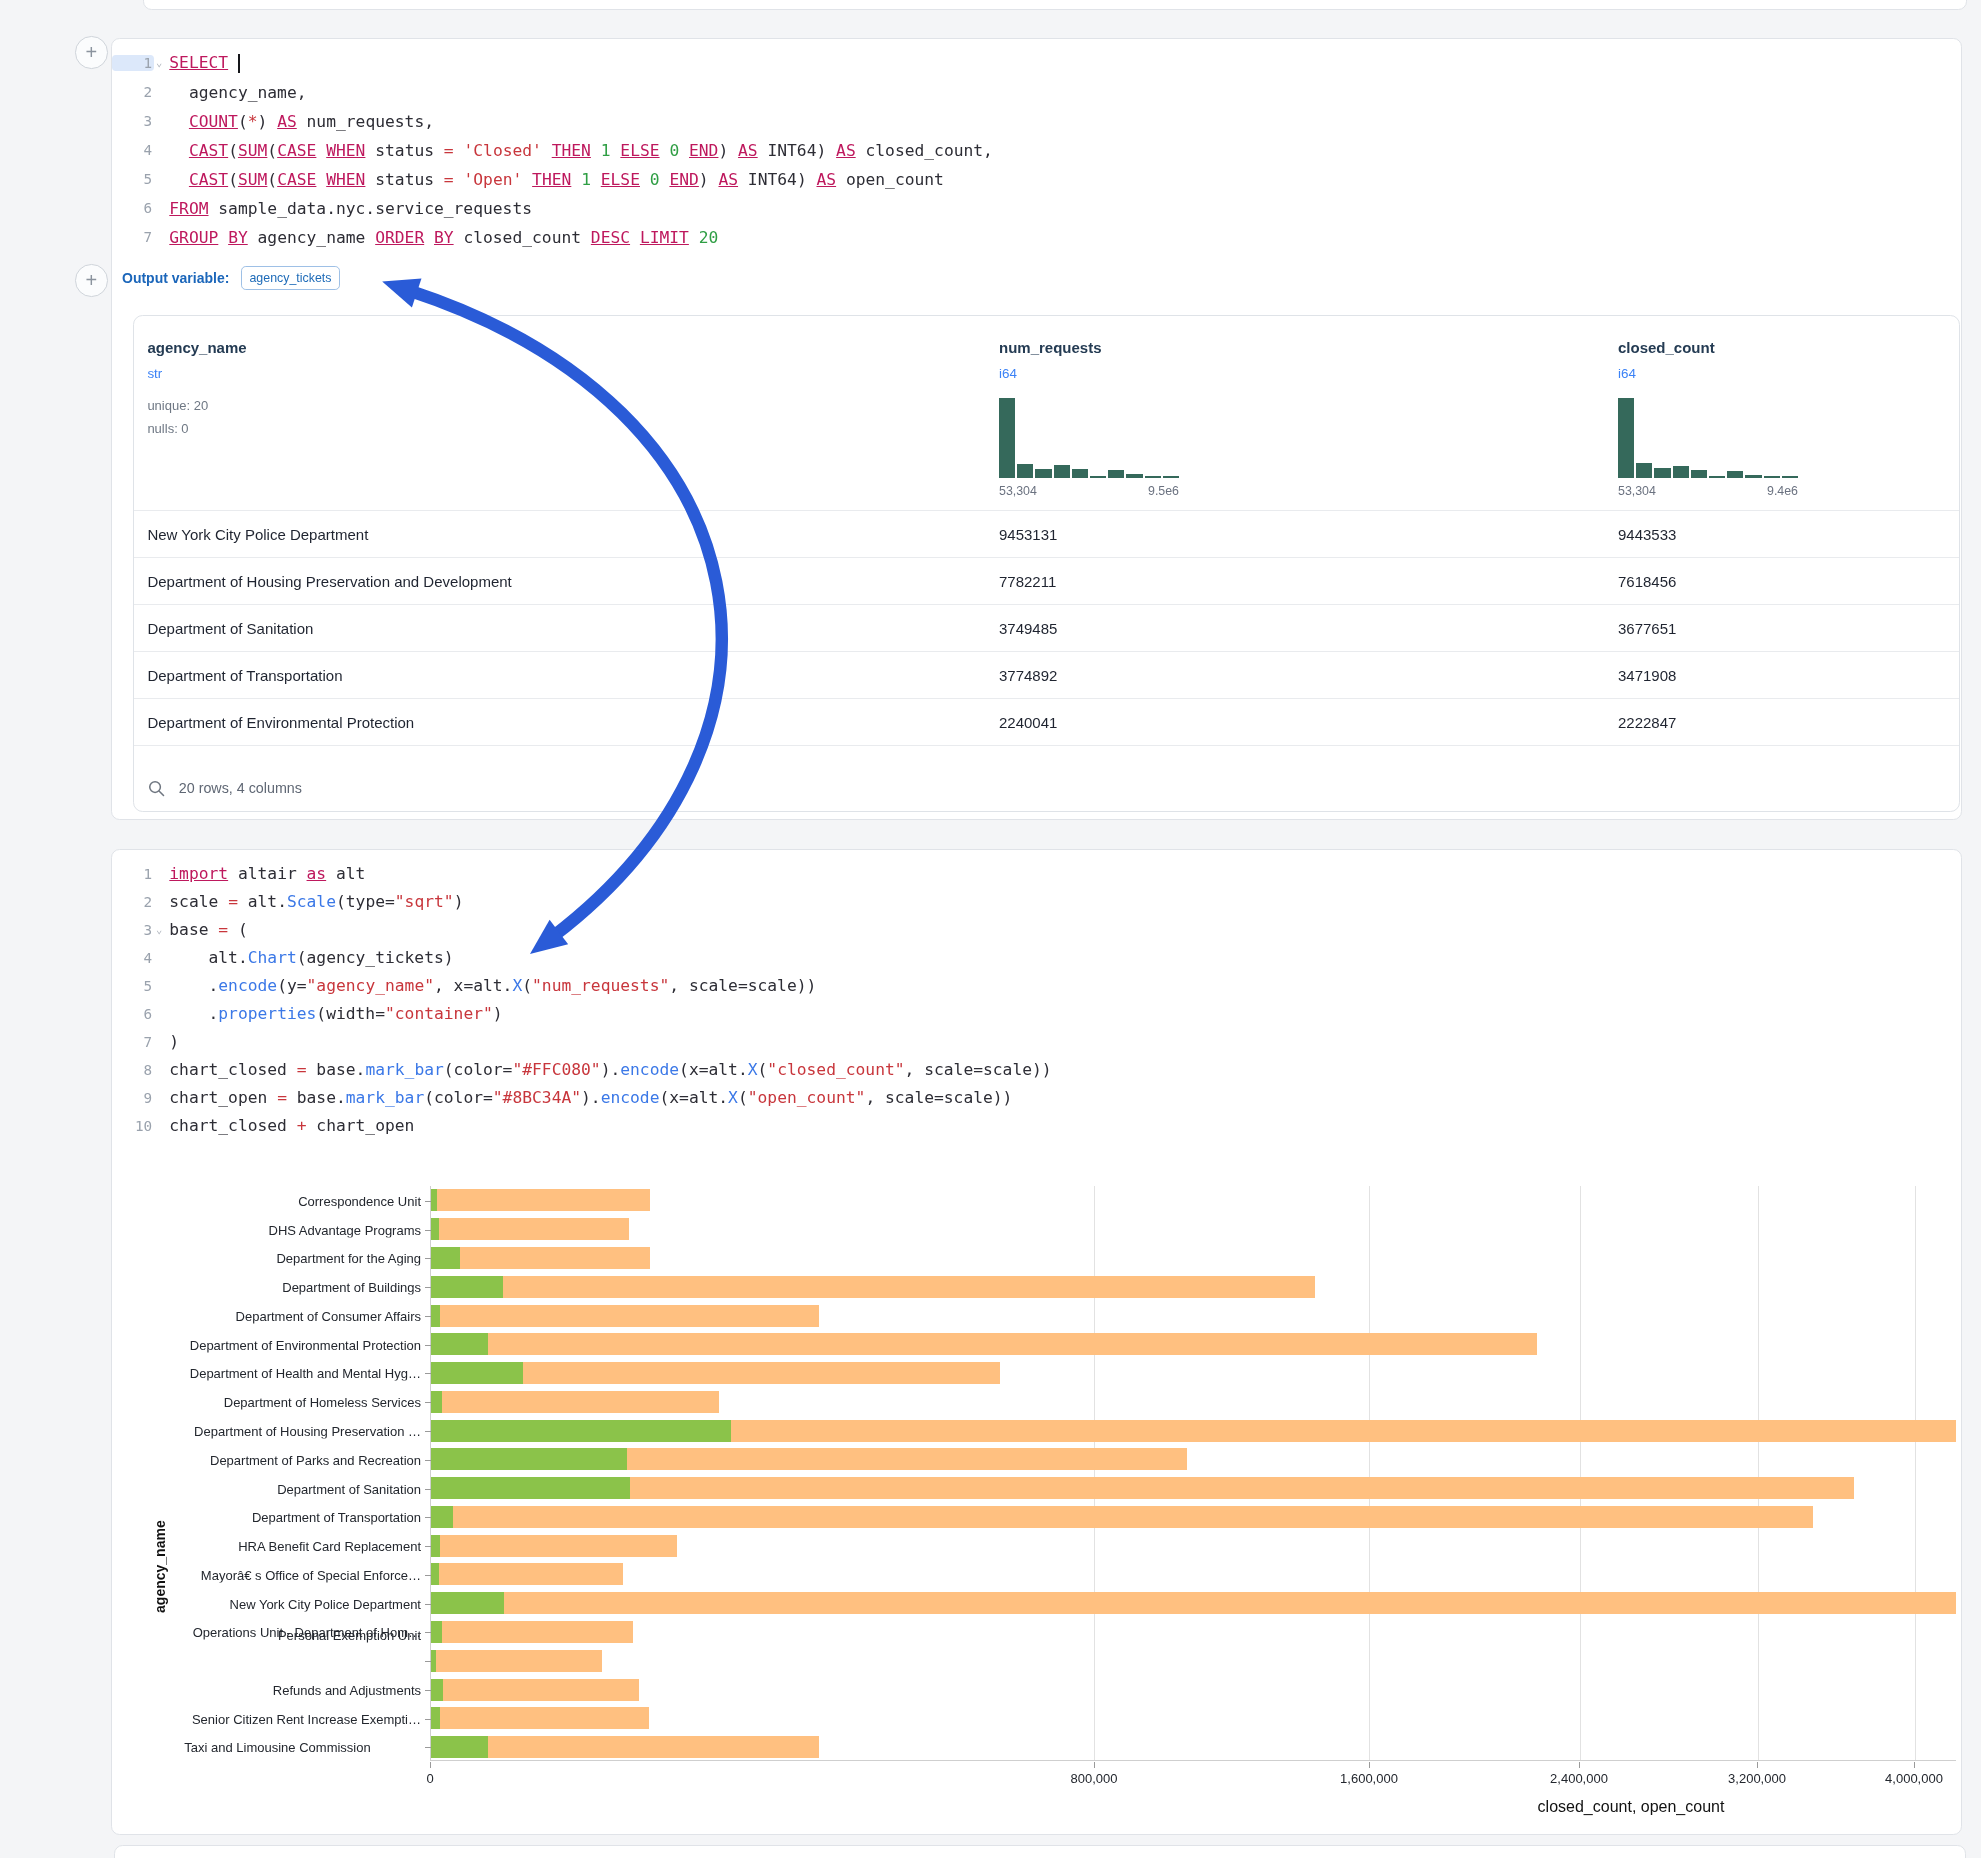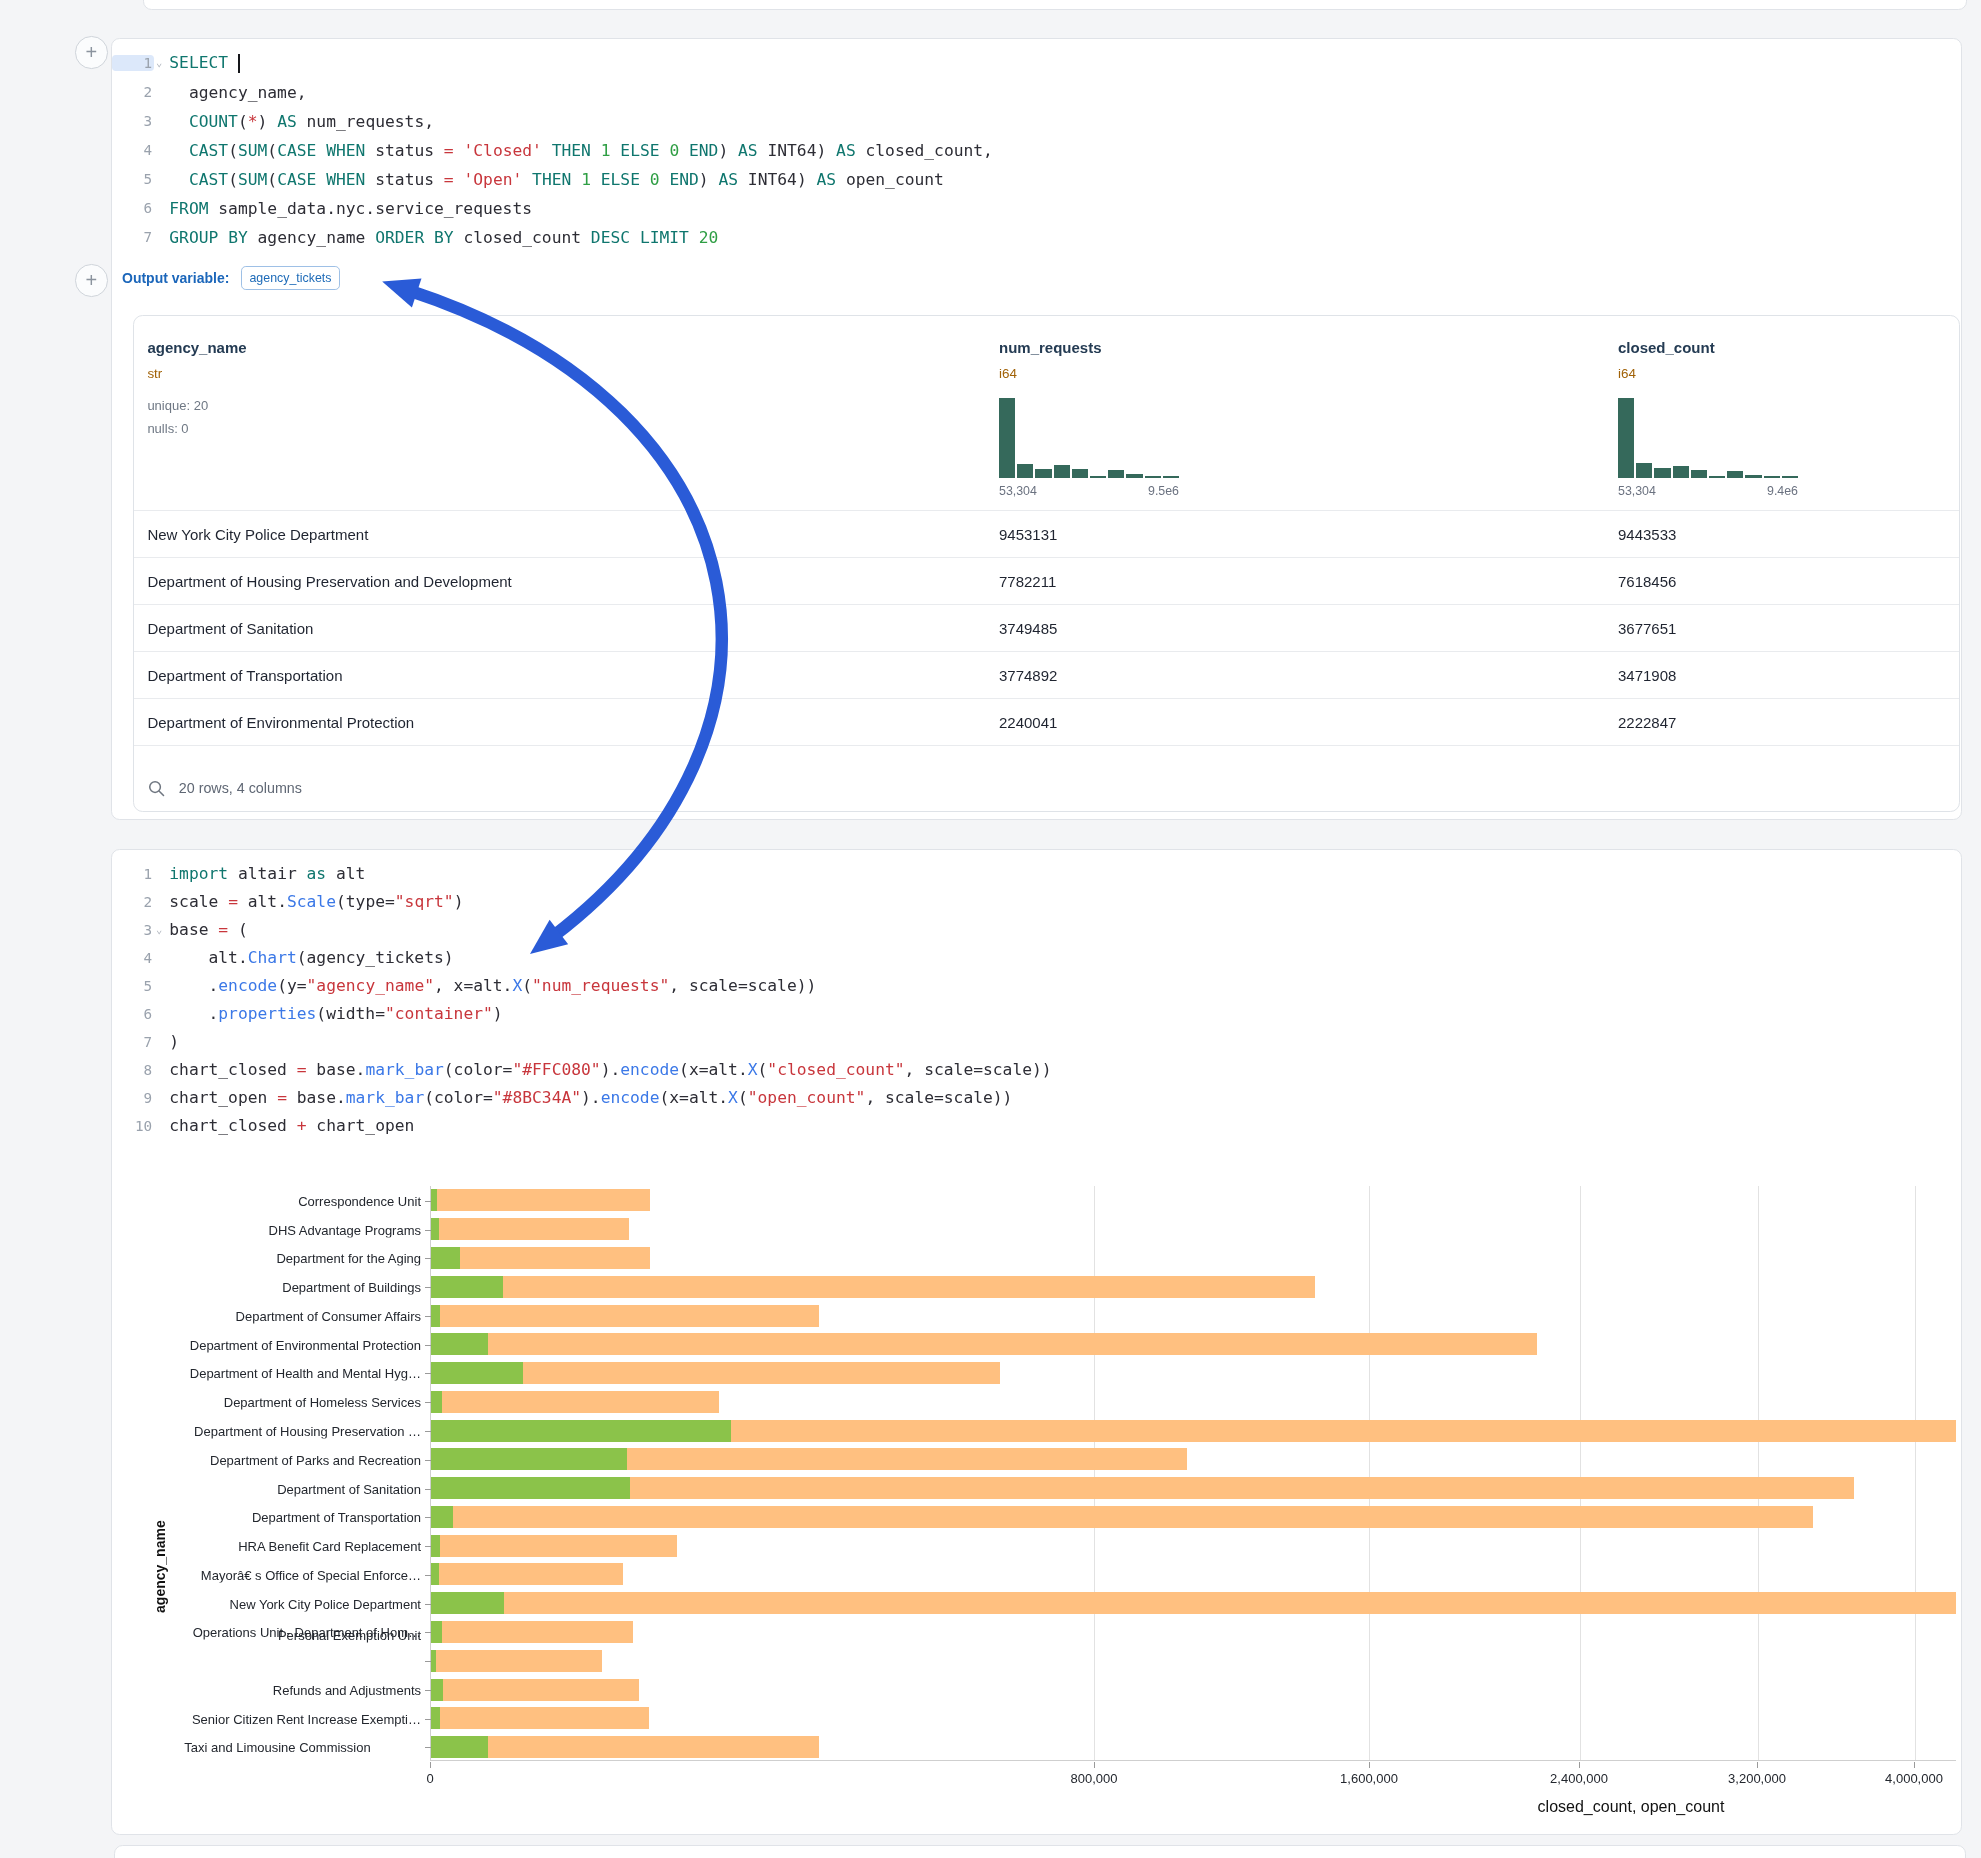--- a/index.html
+++ b/index.html
@@ -54,21 +54,21 @@
     color:#9aa2ad; padding-right:1.9px; position:relative;
   }
   .code-line .gcaret { position:absolute; left:44px; top:1px; font-size:10.5px; color:#aeb4bd; }
   .code-line.active .ln { background:#dce8fa; border-radius:3.8px; }
   .code-text {
     margin-left:15.3px;
     font:16.3px "DejaVu Sans Mono", monospace;
     white-space:pre;
     color:#2d2d35;
   }
-  .tok-kw { color:#0f766e; }
+  .tok-kw { color:#be185d;text-decoration:underline; }
   .tok-fn { color:#3b78e7; }
   .tok-str { color:#c8363c; }
   .tok-op { color:#c8363c; }
   .tok-num { color:#2f9e44; }
   .tok-pl { color:#2d2d35; }
   .cursor { display:inline-block; width:1.9px; height:19px; background:#15161a; vertical-align:middle; }
 
   
   .ov-row { position:absolute; left:122px; top:266px; display:flex; align-items:center; gap:11.5px; z-index:2; }
   .ov-label { font-size:14px; font-weight:bold; color:#1b66ba; }
@@ -79,21 +79,21 @@
   }
 
   
   .table-panel { left:133px; top:315px; width:1827px; height:497px; border-radius:9.6px; overflow:hidden; border-color:#dfe3e8; }
   .tbl-header { position:relative; height:194px; }
   .th-cell { position:absolute; top:0; height:100%; cursor:pointer; }
   .c0 { left:13.4px; width:822px; }
   .c1 { left:865px; width:593px; }
   .c2 { left:1484px; width:449px; }
   .th-name { position:absolute; top:23px; font-size:15px; font-weight:bold; color:#243b53; }
-  .th-type { position:absolute; top:50px; font-size:13.4px; color:#a16207; }
+  .th-type { position:absolute; top:50px; font-size:13.4px; color:#3b82f6; }
   .th-meta0 { position:absolute; top:82px; font-size:13px; color:#6f7884; }
   .th-meta1 { position:absolute; top:105px; font-size:13px; color:#6f7884; }
   .hist { position:absolute; top:82px; width:180px; height:80px; display:flex; align-items:flex-end; gap:1.9px; }
   .hist-bar { flex:1; background:#35695b; }
   .hist-range { position:absolute; top:168px; width:180px; display:flex; justify-content:space-between; font-size:12.4px; color:#6b7280; }
   .tr { position:relative; height:47px; border-top:1px solid #e9ebee; cursor:pointer; }
   .td { position:absolute; top:50%; transform:translateY(-50%); font-size:15px; color:#1f2430; white-space:nowrap; }
   .tbl-footer {
     border-top:1px solid #e9ebee;
     display:flex; align-items:center; gap:12.4px;

